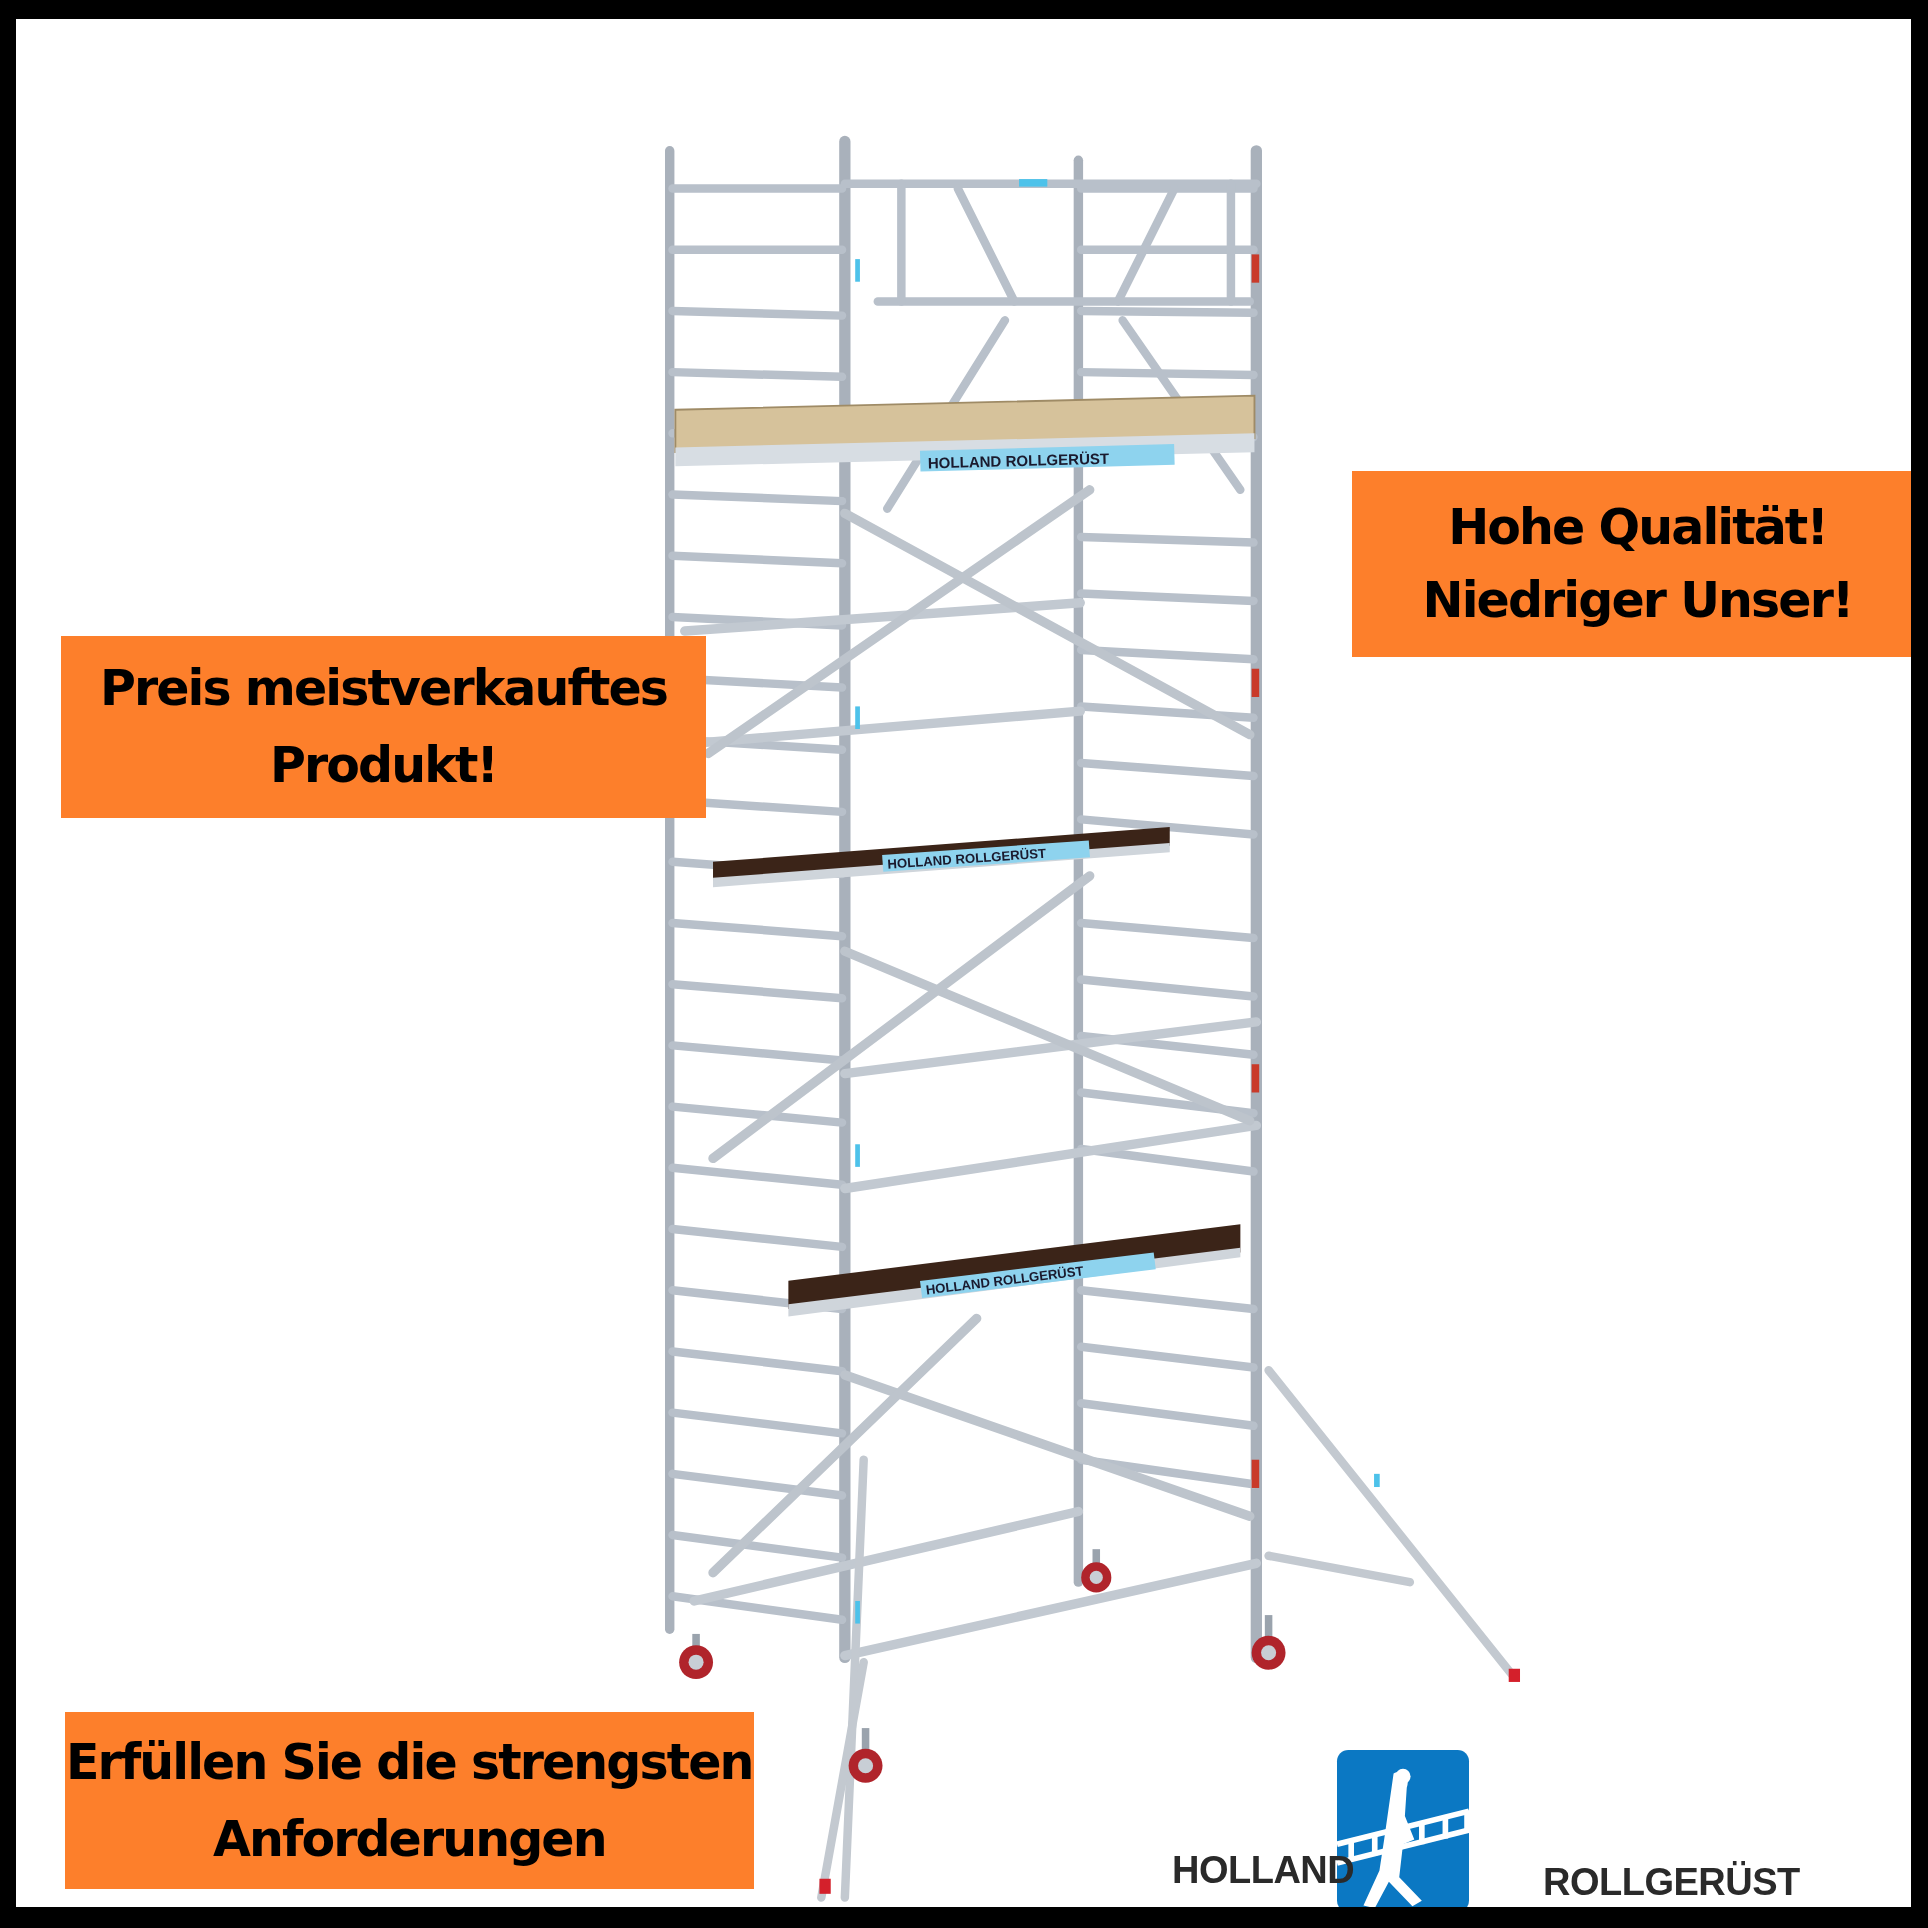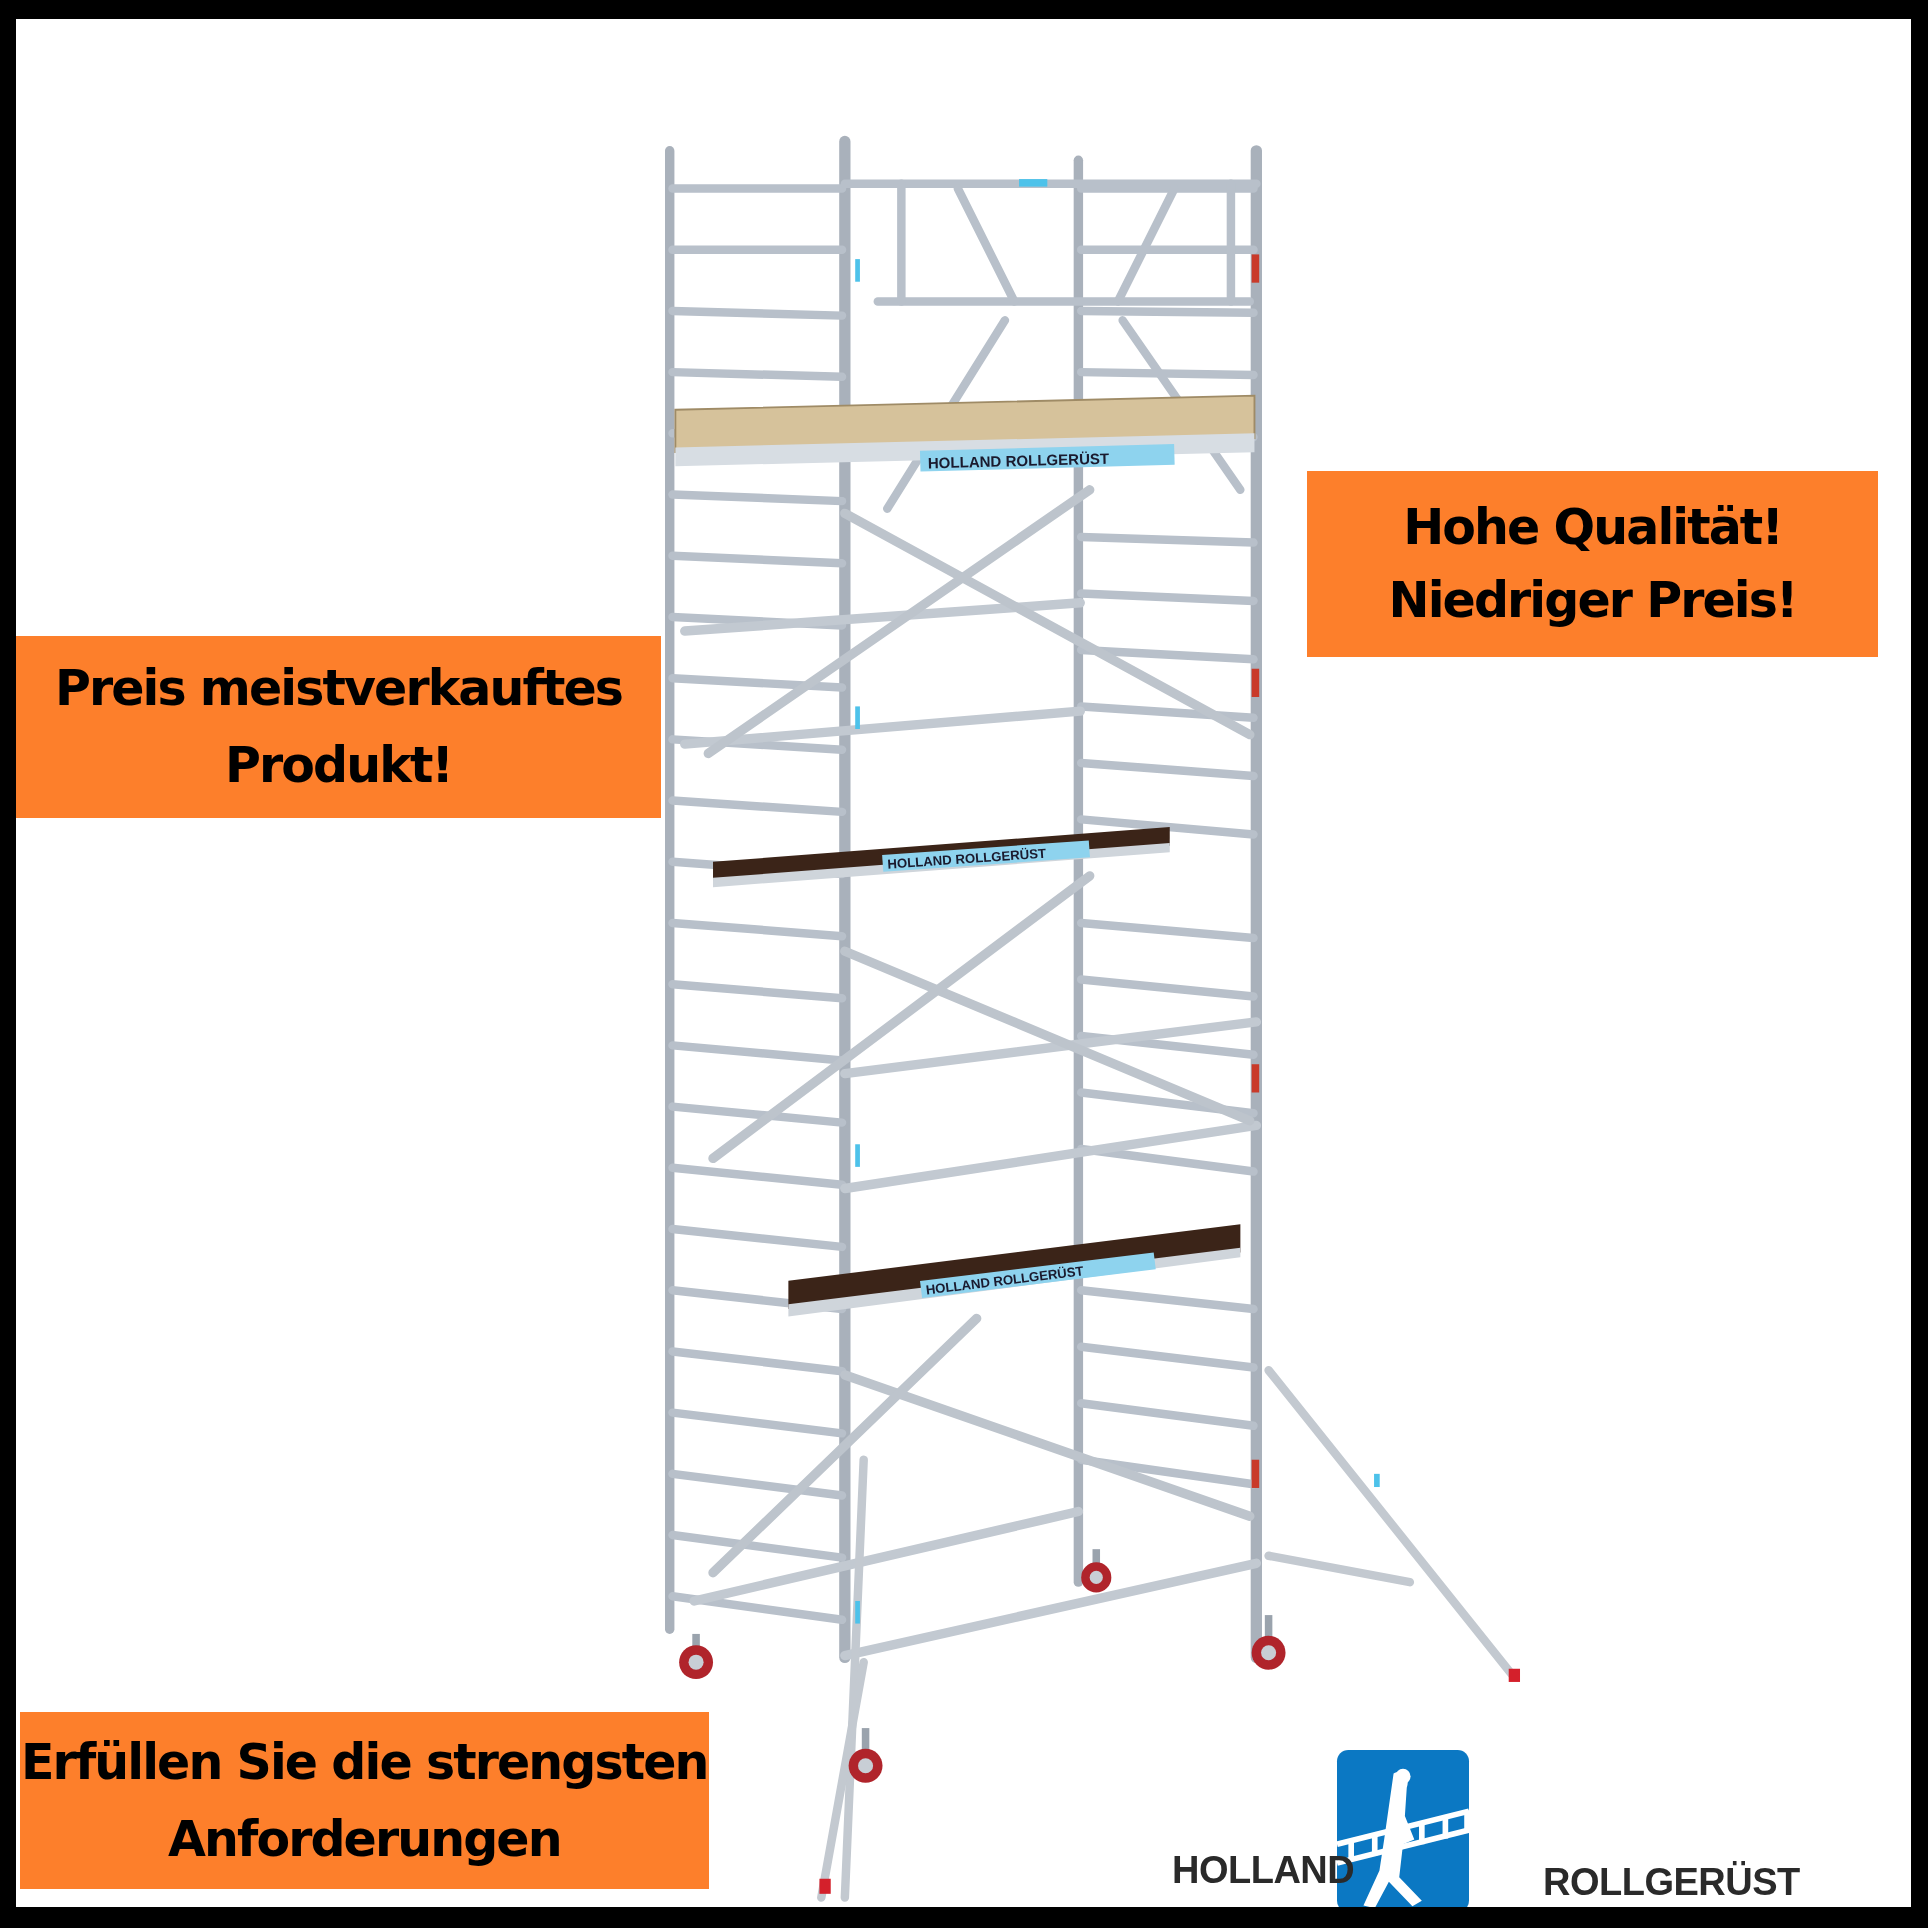--- a/index.html
+++ b/index.html
@@ -1,19 +1,19 @@
 <!DOCTYPE html>
 <html style="font-size:15px"><head>
 <meta charset="utf-8">
 <style>
   html,body{margin:0;padding:0;}
   body{width:1928px;height:1928px;background:#000;position:relative;overflow:hidden;font-family:"DejaVu Sans",sans-serif;}
   .canvas{position:absolute;left:16px;top:19px;width:1895px;height:1888px;background:#fff;overflow:hidden;}
   .scaffold{position:absolute;left:0;top:0;width:1895px;height:1888px;}
-  .promo{position:absolute;background:#fd7f2b;color:#000;font-family:"DejaVu Sans",sans-serif;font-weight:bold;text-align:center;display:flex;flex-direction:column;justify-content:center;align-items:center;letter-spacing:-1.9px;}
+  .promo{position:absolute;background:#fd7f2b;color:#000;font-family:"DejaVu Sans",sans-serif;font-weight:bold;text-align:center;display:flex;flex-direction:column;justify-content:center;align-items:center;letter-spacing:-1.9px;margin-left:45px;}
   .promo span{display:block;white-space:nowrap;}
   .promo-right{left:1291px;top:452px;width:571px;height:186px;font-size:49px;line-height:73px;}
   .promo-left{left:0px;top:617px;width:645px;height:182px;font-size:49px;line-height:77px;}
   .promo-bottom{left:3.8px;top:1693px;width:689px;height:177px;font-size:49px;line-height:77px;}
   .logo{position:absolute;left:1142px;top:1714px;width:659px;height:169px;}
   .logo-word{position:absolute;font-family:"Liberation Sans",sans-serif;font-weight:bold;color:#2a2a2a;font-size:38px;letter-spacing:-0.5px;}
   .logo-holland{left:14px;top:116px;text-align:right;}
   .logo-roll{left:385px;top:128px;}
   .logo-badge{position:absolute;left:179px;top:17px;width:132px;height:162px;border-radius:11.3px;background:#0b78c3;}
   .deck-label{font-family:"Liberation Sans",sans-serif;font-weight:bold;}
@@ -189,21 +189,21 @@
     <g fill="#c93a2a">
       <rect x="1312" y="250" width="8" height="30"></rect>
       <rect x="1312" y="690" width="8" height="30"></rect>
       <rect x="1312" y="1110" width="8" height="30"></rect>
       <rect x="1312" y="1530" width="8" height="30"></rect>
     </g>
   </svg>
 
   <div class="promo promo-right">
     <span>Hohe Qualität!</span>
-    <span>Niedriger Preis!</span>
+    <span>Niedriger Unser!</span>
   </div>
 
   <div class="promo promo-left">
     <span>Preis meistverkauftes</span>
     <span>Produkt!</span>
   </div>
 
   <div class="promo promo-bottom">
     <span>Erfüllen Sie die strengsten</span>
     <span>Anforderungen</span>

